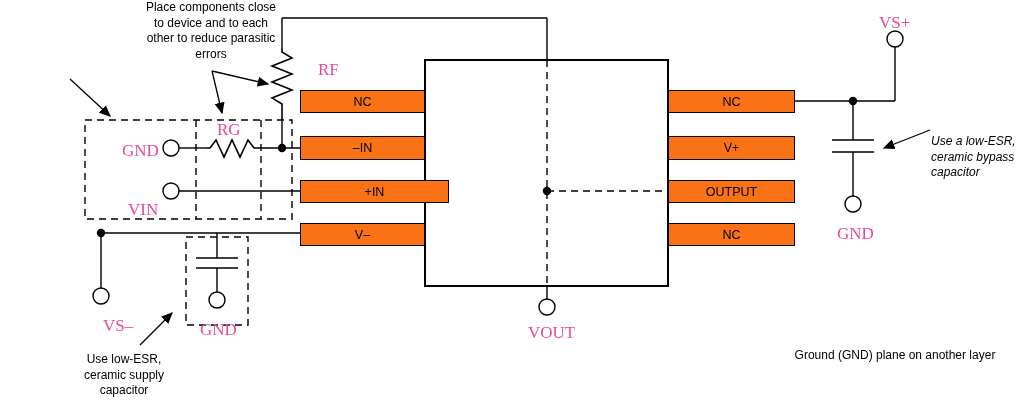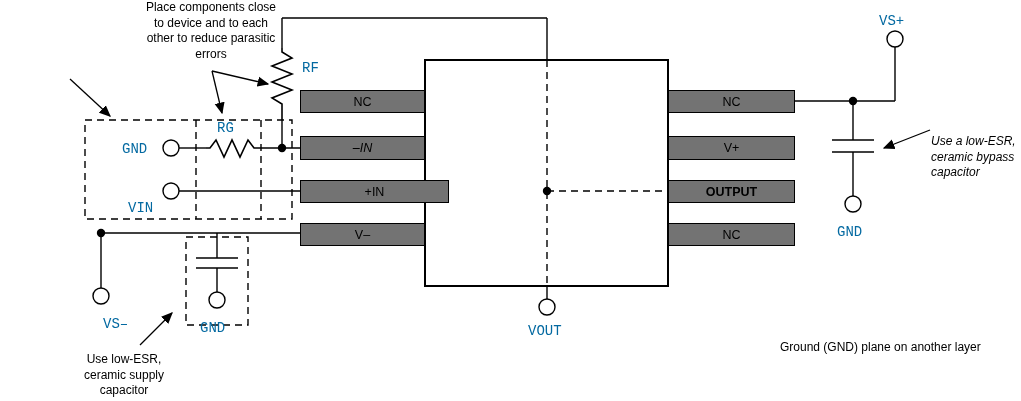--- a/index.html
+++ b/index.html
@@ -26,30 +26,30 @@
     position: absolute;
     font-family: "Liberation Sans", sans-serif;
     font-size: 12px;
     color: #000000;
     line-height: 15.5px;
     text-align: center;
     white-space: pre-line;
   }
   .lbl {
     position: absolute;
-    font-family: Liberation Mono, monospace;
-    font-size: 14px;
-    color: #0369a1;
+    font-family: Liberation Serif, serif;
+    font-size: 17px;
+    color: #ec4899;
     white-space: nowrap;
   }
   .pinbox {
     position: absolute;
     box-sizing: border-box;
     border: 1px solid #000000;
-    background: #737373;
+    background: #f97316;
     font-family: "Liberation Sans", sans-serif;
     font-size: 12.5px;
     color: #000000;
     display: flex;
     align-items: center;
     justify-content: center;
   }
 </style>
 </head>
 <body>
@@ -127,44 +127,44 @@
     <line x1="212" y1="71" x2="268" y2="84" stroke="#000000" stroke-width="1.3" marker-end="url(#arrowhead)"></line>
 
     <line x1="930" y1="130" x2="884" y2="148" stroke="#000000" stroke-width="1.3" marker-end="url(#arrowhead)"></line>
 
     <line x1="140" y1="345" x2="172" y2="313" stroke="#000000" stroke-width="1.3" marker-end="url(#arrowhead)"></line>
   </svg>
 
   <div class="pinbox" style="left:300px; top:90px; width:125px; height:23px;">
     <span>NC</span>
   </div>
-  <div class="pinbox" style="left:300px; top:136px; width:125px; height:24px;font-style:italic;">
+  <div class="pinbox" style="left:300px; top:136px; width:125px; height:24px;">
     <span>–IN</span>
   </div>
   <div class="pinbox" style="left:300px; top:180px; width:149px; height:23px;">
     <span>+IN</span>
   </div>
   <div class="pinbox" style="left:300px; top:223px; width:125px; height:23px;">
     <span>V–</span>
   </div>
 
   <div class="pinbox" style="left:668px; top:90px; width:127px; height:23px;">
     <span>NC</span>
   </div>
   <div class="pinbox" style="left:668px; top:136px; width:127px; height:24px;">
     <span>V+</span>
   </div>
-  <div class="pinbox" style="left:668px; top:180px; width:127px; height:23px;font-weight:bold;">
+  <div class="pinbox" style="left:668px; top:180px; width:127px; height:23px;">
     <span>OUTPUT</span>
   </div>
   <div class="pinbox" style="left:668px; top:223px; width:127px; height:23px;">
     <span>NC</span>
   </div>
 
-  <div class="lbl" style="left:302px; top:60px;">RF</div>
+  <div class="lbl" style="left:318px; top:60px;">RF</div>
   <div class="lbl" style="left:217px; top:120px;">RG</div>
 
   <div class="lbl" style="left:122px; top:141px;">GND</div>
   <div class="lbl" style="left:128px; top:200px;">VIN</div>
   <div class="lbl" style="left:103px; top:316px;">VS–</div>
   <div class="lbl" style="left:200px; top:320px;">GND</div>
   <div class="lbl" style="left:528px; top:323px;">VOUT</div>
   <div class="lbl" style="left:879px; top:13px;">VS+</div>
   <div class="lbl" style="left:837px; top:224px;">GND</div>
 
@@ -175,15 +175,15 @@
 errors</div>
 
   <div class="note" style="left:931px; top:134px; width:90px; text-align:left;font-style:italic;">Use a low-ESR,
 ceramic bypass
 capacitor</div>
 
   <div class="note" style="left:64px; top:352px; width:120px;">Use low-ESR,
 ceramic supply
 capacitor</div>
 
-  <div class="note" style="left:780px; top:340px; width:230px; text-align:left;">Ground (GND) plane on another layer</div>
+  <div class="note" style="left:780px; top:348px; width:230px; text-align:center;">Ground (GND) plane on another layer</div>
 
 </div>
 
 </body></html>

